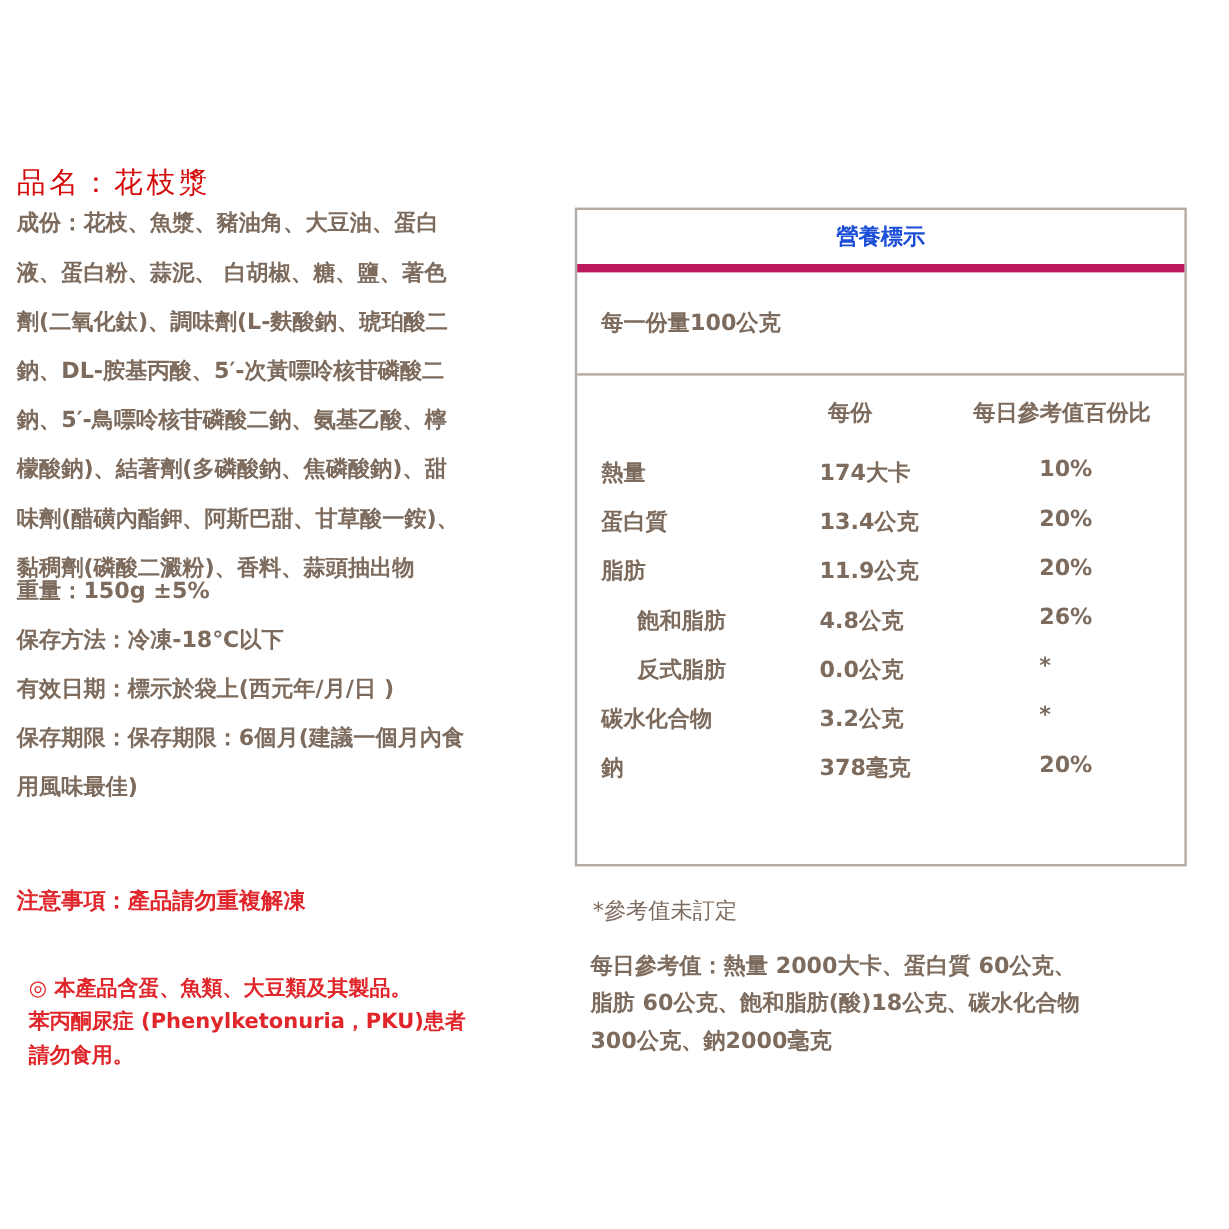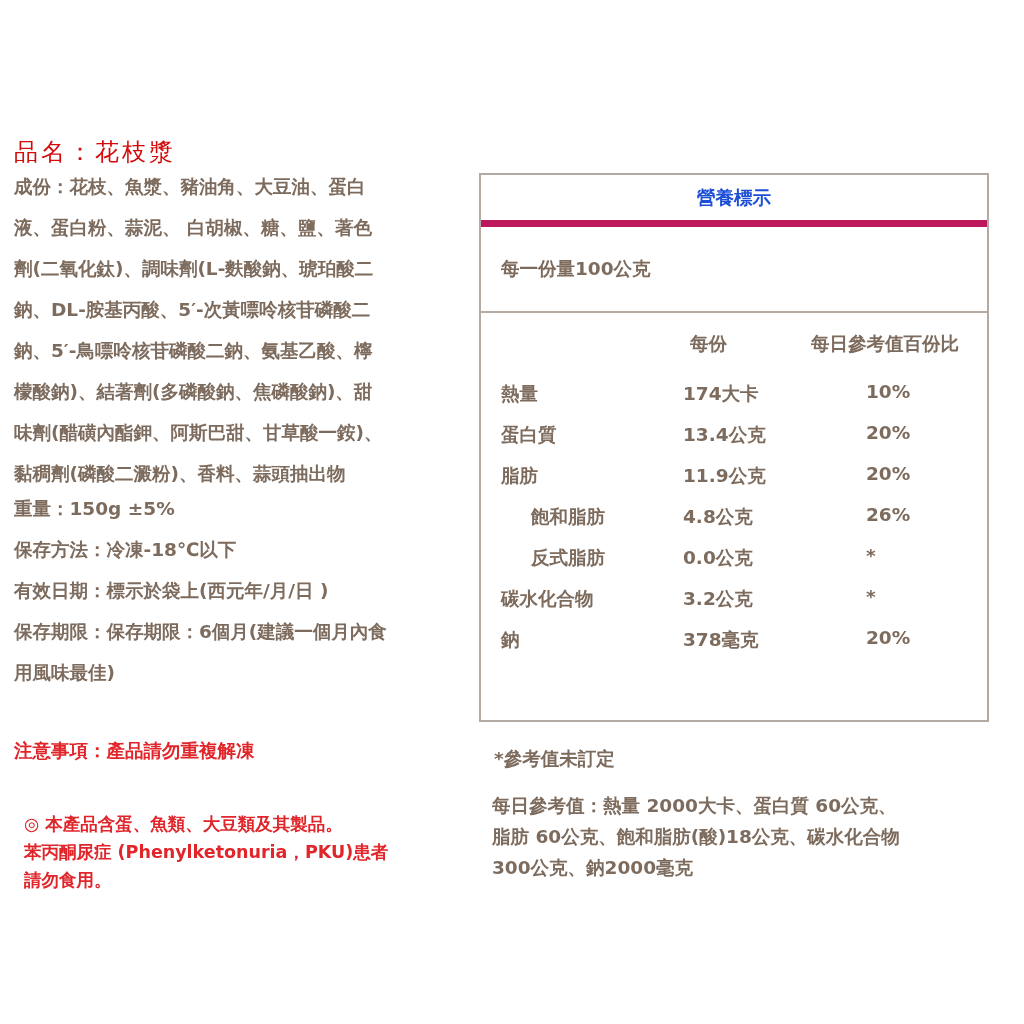--- a/index.html
+++ b/index.html
@@ -33,21 +33,21 @@
       left: 14px;
       width: 450px;
       font-size: 18.5px;
       line-height: 41px;
       color: #7d6b5d;
       font-weight: bold;
     }
     .ingredients { top: 166px; }
     .ingredients .line { white-space: nowrap; display: block; }
 
-    .specs { top: 488px; }
+    .specs { top: 472px; }
     .specs .line { display: block; white-space: nowrap; }
 
     .caution {
       left: 14px;
       top: 738px;
       font-size: 18.5px;
       color: #e0262b;
       font-weight: bold;
       white-space: nowrap;
     }
@@ -123,21 +123,21 @@
     .nrow .nm { left: 20px; }
     .nrow .nm.indent { left: 50px; }
     .nrow .val { left: 202px; }
     .nrow .pct { left: 385px; }
 
     
     .footnote-star {
       left: 494px;
       top: 746px;
       font-size: 18.5px;
-      font-weight: bold;
+      font-weight: normal;
       color: #7d6b5d;
       white-space: nowrap;
     }
     .daily-ref {
       left: 492px;
       top: 790px;
       font-size: 18.5px;
       line-height: 31px;
       font-weight: bold;
       color: #7d6b5d;

